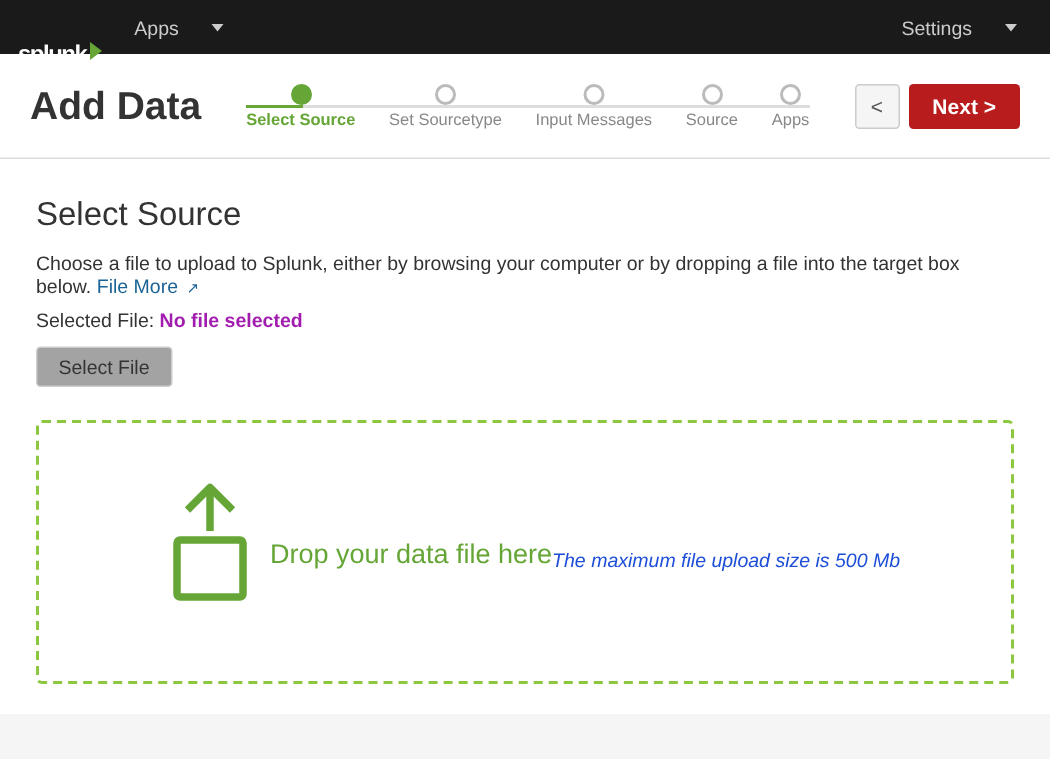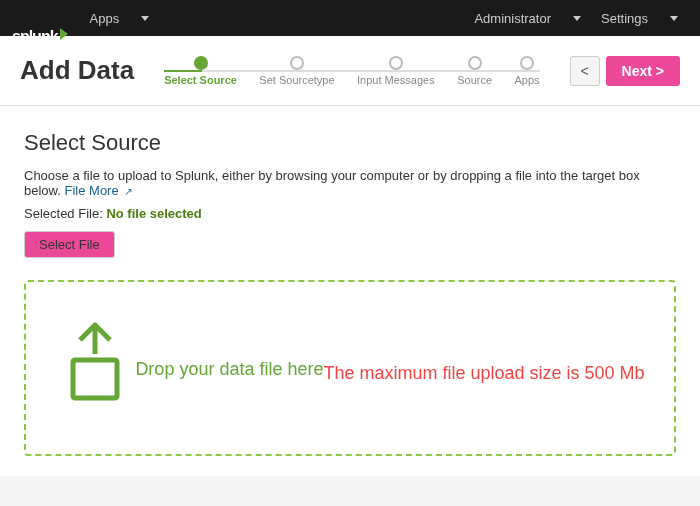--- a/index.html
+++ b/index.html
@@ -137,21 +137,21 @@
       background: #f5f5f5;
       cursor: pointer;
       display: flex; align-items: center; justify-content: center;
       font-size: 14px;
       color: #555;
       border-radius: 3px;
     }
     .nav-next {
       height: 30px;
       padding: 0 16px;
-      background: #ec4899;
+      background: #b91c1c;
       color: #fff;
       border: none;
       border-radius: 3px;
       cursor: pointer;
       font-size: 14px;
       font-weight: bold;
       display: flex; align-items: center; gap: 4px;
     }
 
     
@@ -178,24 +178,24 @@
     }
     .learn-more-icon {
       font-size: 10px;
       margin-left: 2px;
     }
     .selected-file {
       font-size: 13px;
       color: #333;
       margin-bottom: 10px;
     }
-    .selected-file strong { color: #4d7c0f; }
+    .selected-file strong { color: #a21caf; }
     .select-file-btn {
       border: 1px solid #ccc;
-      background: #ec4899;
+      background: #a3a3a3;
       color: #333;
       padding: 5px 14px;
       font-size: 13px;
       cursor: pointer;
       border-radius: 3px;
       margin-bottom: 18px;
       display: inline-block;
     }
 
     
@@ -213,43 +213,40 @@
     }
     .upload-icon-svg {
       margin-bottom: 12px;
     }
     .drop-text {
       color: #65a637;
       font-size: 18px;
       margin-bottom: 8px;
     }
     .drop-subtext {
-      color: #ef4444;
-      font-size: 18px;
+      color: #1d4ed8;
+      font-size: 13px;
+      font-style: italic;
     }
   </style>
 </head>
 <body>
 
 <nav class="topnav">
   <div class="topnav-left">
     <div class="splunk-logo">
       <span class="splunk-logo-text">splunk</span>
       <span class="splunk-chevron"></span>
     </div>
     <button class="nav-btn">
       <span>Apps</span>
       <span class="caret"></span>
     </button>
   </div>
   <div class="topnav-right">
-    <button class="nav-btn">
-      <span>Administrator</span>
-      <span class="caret"></span>
-    </button>
     <button class="nav-btn">
       <span>Settings</span>
       <span class="caret"></span>
     </button>
   </div>
 </nav>
 
 <div class="wizard-bar">
   <div class="wizard-title">Add Data</div>
 

